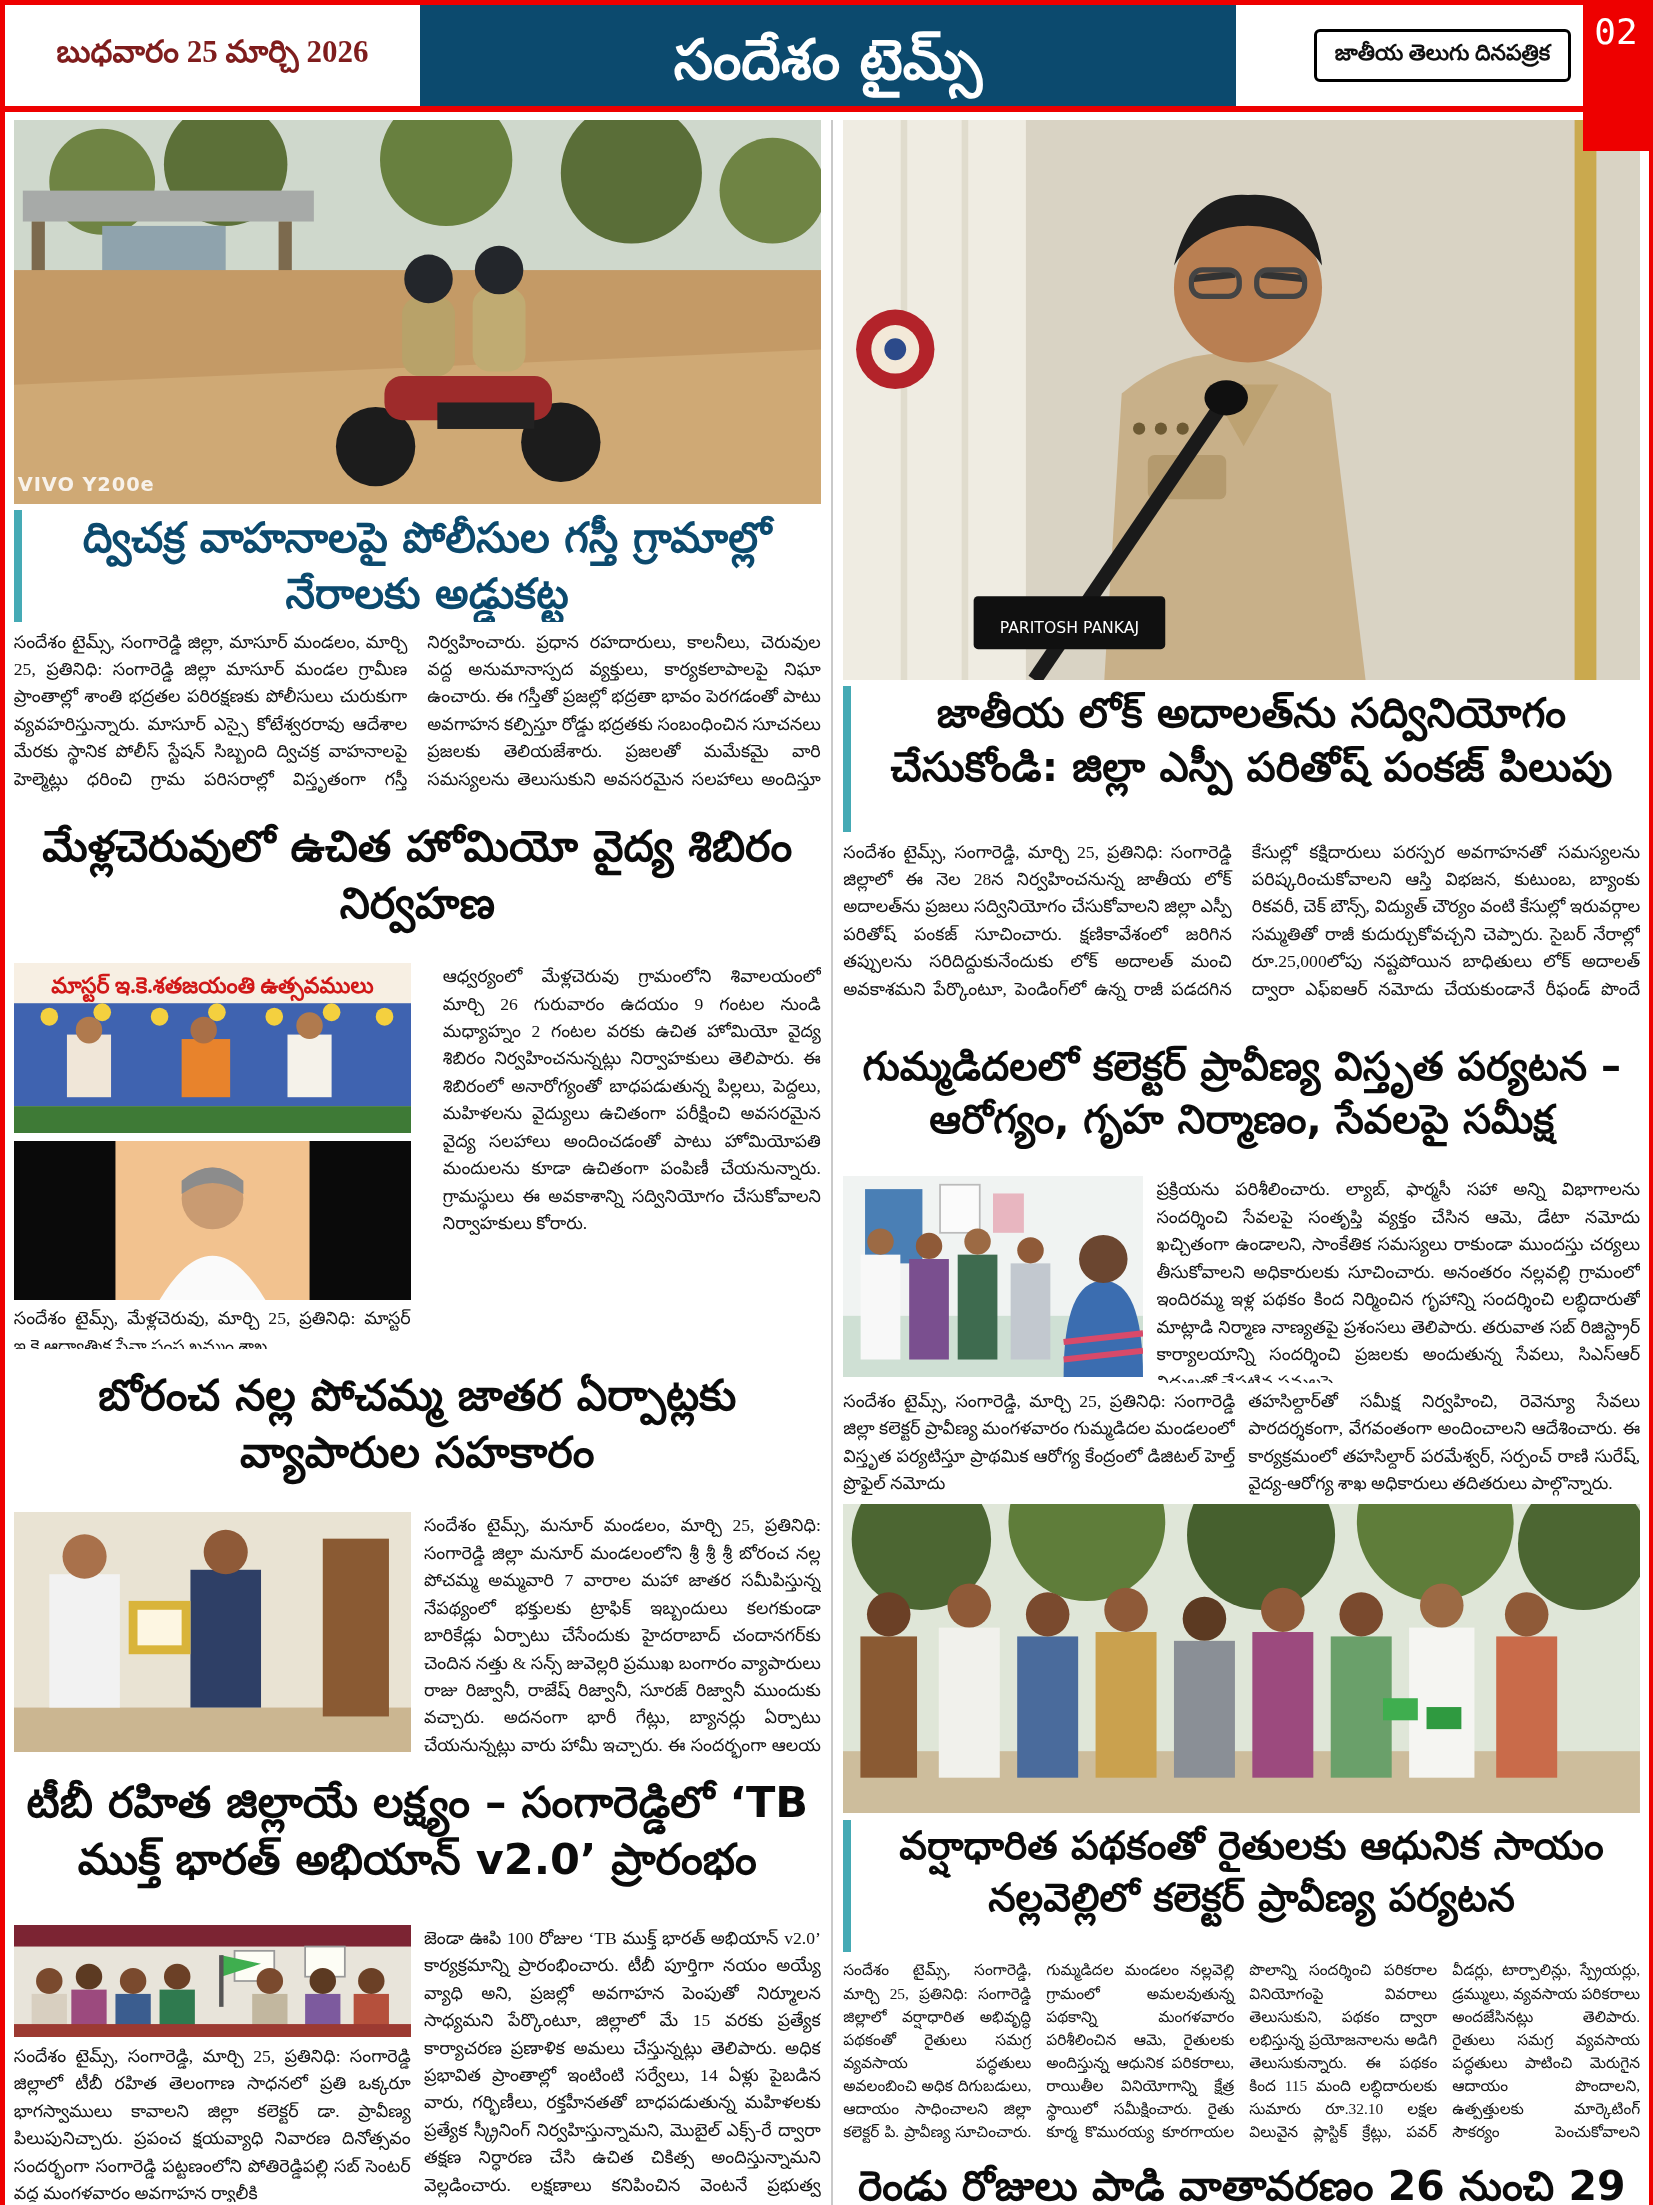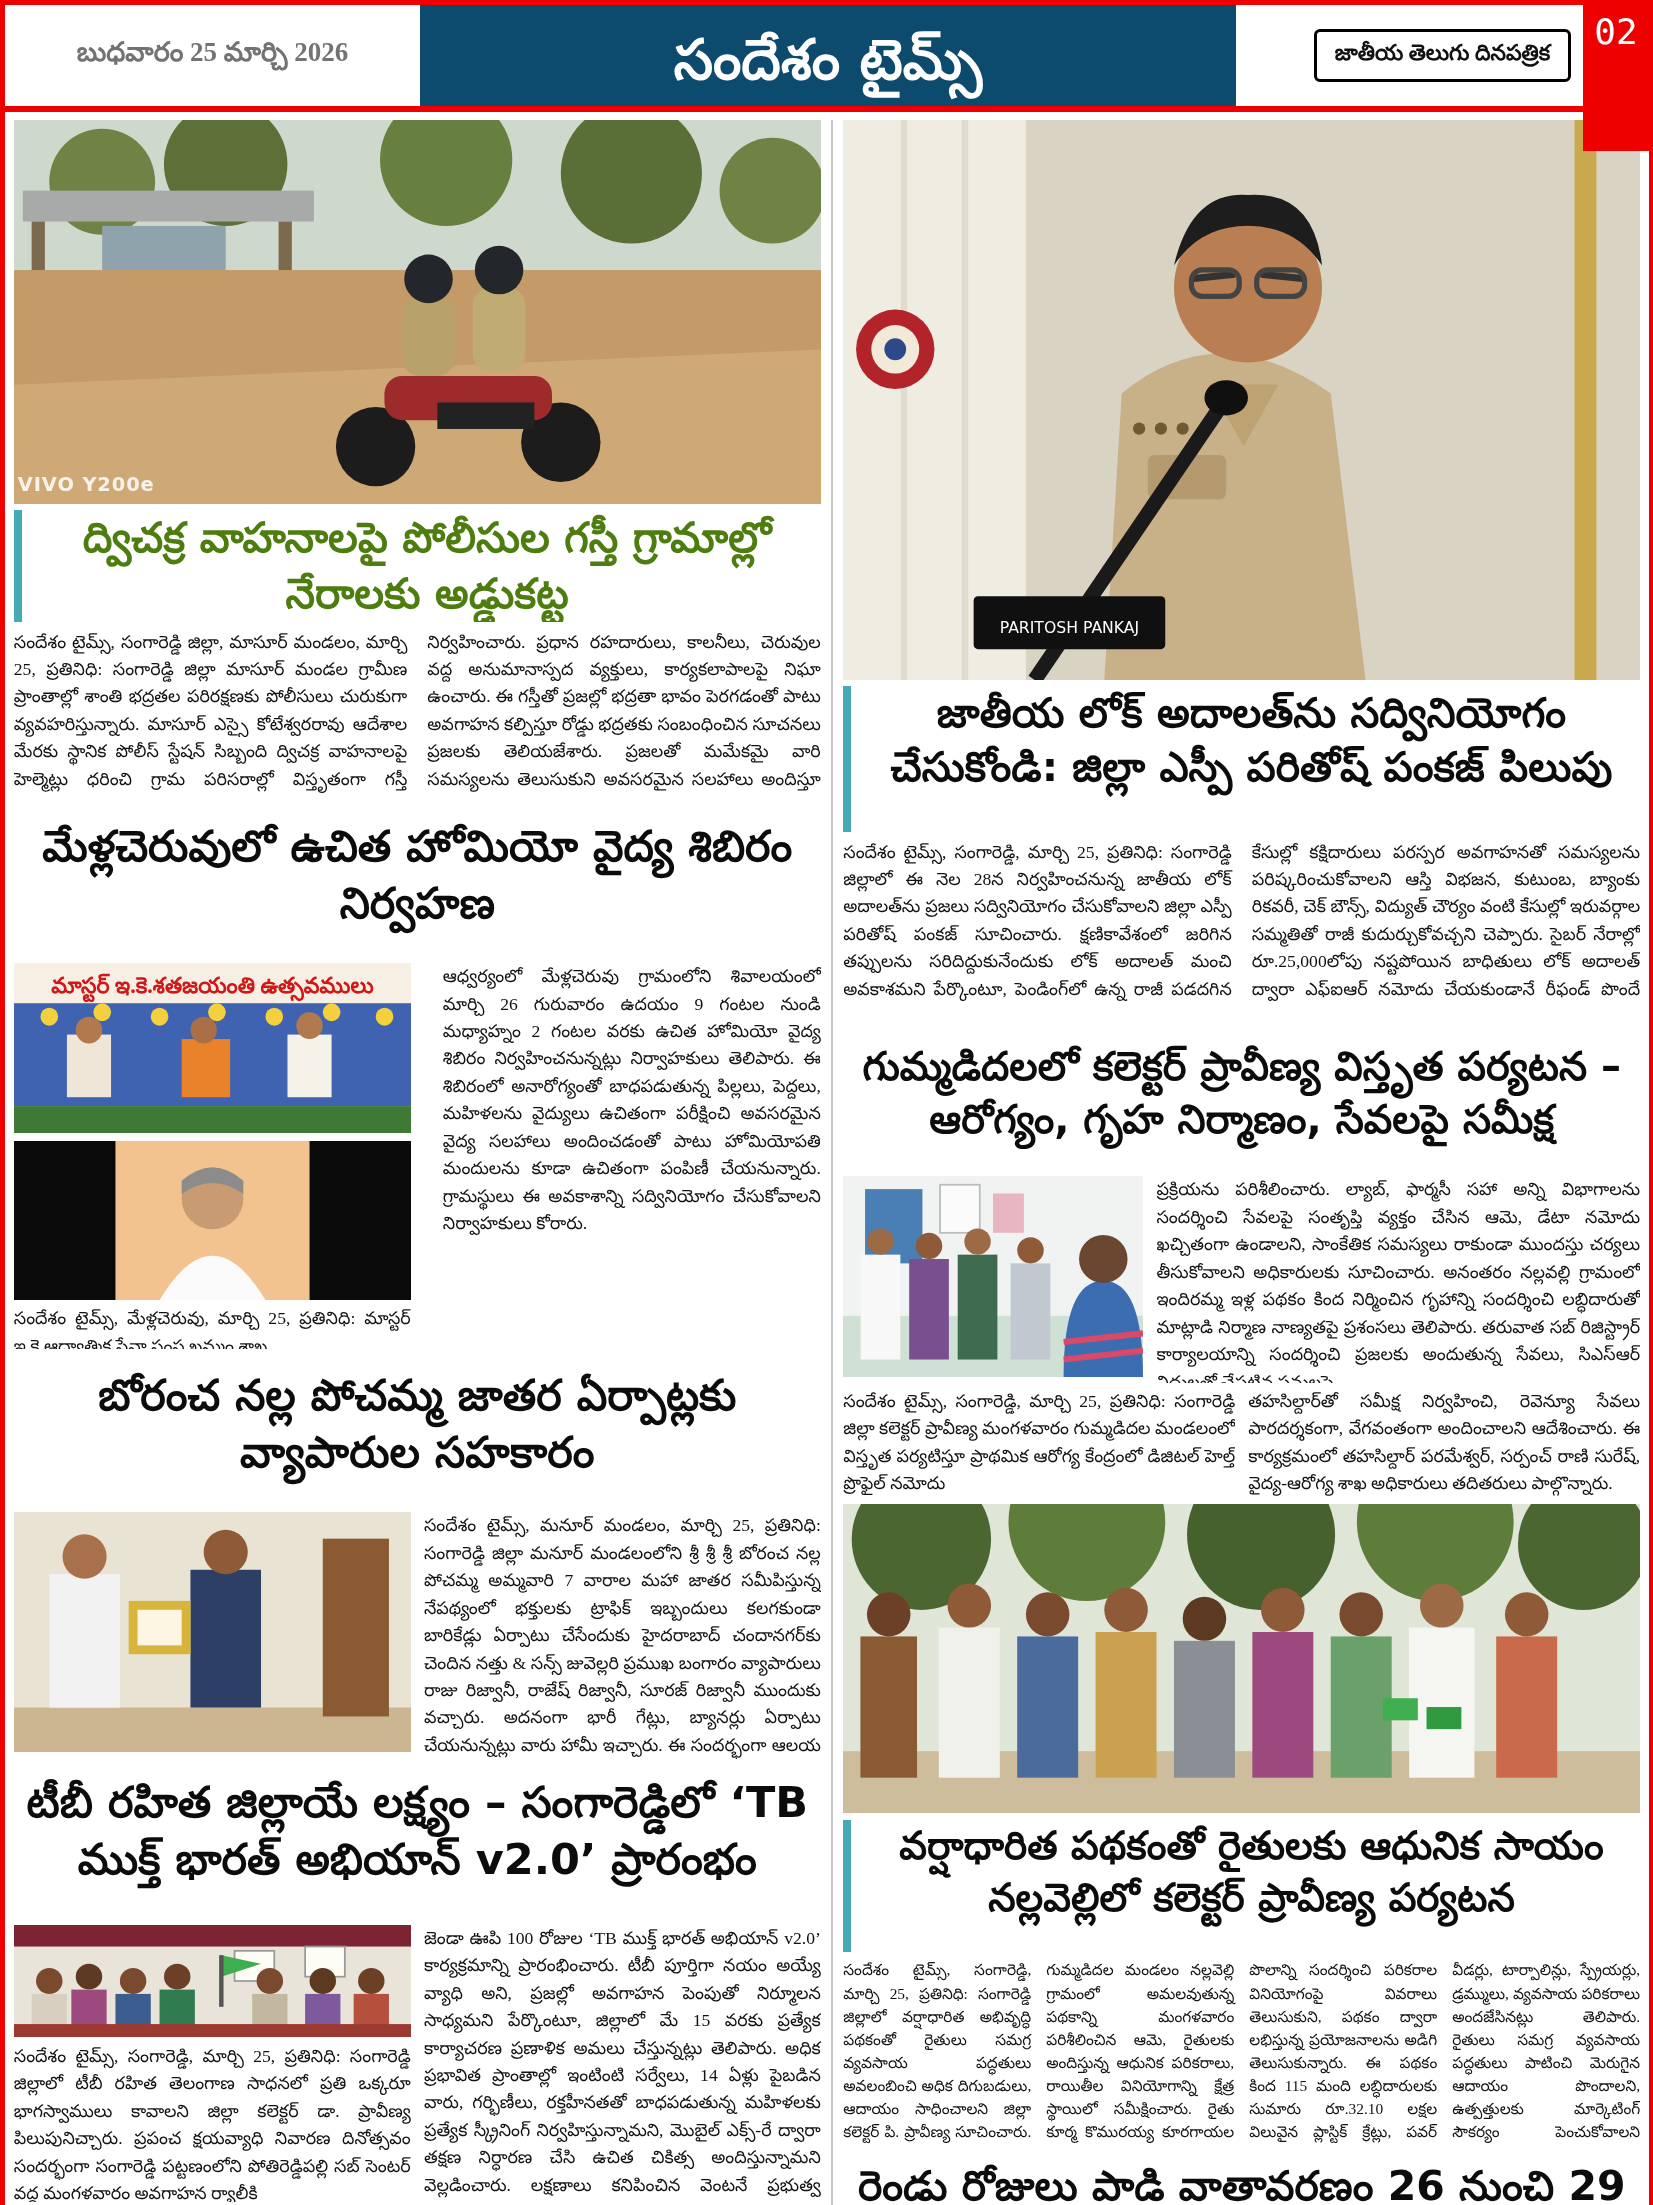--- a/index.html
+++ b/index.html
@@ -2,41 +2,41 @@
 <html style="font-size:7px"><head>
 <meta charset="utf-8">
 <style>
   html,body{margin:0;padding:0;}
   body{width:1654px;height:2547px;background:#ffffff;overflow:hidden;
        font-family:"Liberation Serif",serif;color:#111;}
   .page{position:relative;width:1654px;height:2547px;border:5.3px solid #ee0000;box-sizing:border-box;background:#fff;}
   
   .masthead{display:flex;align-items:stretch;height:101px;}
   .date-box{width:415px;display:flex;align-items:center;justify-content:center;
-            font-weight:bold;font-size:27px;color:#737373;}
+            font-weight:bold;font-size:31px;color:#7f1d1d;}
   .title-box{flex:0 0 816px;background:#0c4a6e;display:flex;align-items:flex-end;justify-content:center;}
   .title-box .t{color:#fff;font-size:56px;font-weight:bold;font-family:"DejaVu Sans",sans-serif;}
   .tag-box{flex:1;display:flex;align-items:center;justify-content:center;}
   .tag-badge{border:3.1px solid #000;border-radius:6px;padding:8px 17.6px;font-weight:bold;font-size:22px;}
   .pagenum-tab{position:absolute;top:0;right:0;width:66px;height:146px;background:#ee0000;
                display:flex;justify-content:center;color:#ffffff;font-size:36px;
                font-family:"DejaVu Sans Mono",monospace;padding-top:6.2px;box-sizing:border-box;z-index:5;}
   .masthead-rule{height:6.2px;background:#ee0000;margin:0 0 8px 0;}
   
   .main{display:flex;padding:0 8.8px;gap:10.6px;}
   .colL{width:807px;flex:0 0 807px;}
   .colR{flex:1;}
   .vdiv{width:1.3px;background:#c9c9c9;}
   
   .body-text{font-size:17.6px;line-height:1.56;text-align:justify;overflow:hidden;}
   .cols2{column-count:2;column-gap:20px;}
   .cols4{column-count:4;column-gap:15px;font-size:15.4px;line-height:1.5;}
   .headline{font-weight:bold;text-align:center;line-height:1.32;overflow:hidden;
             font-family:"DejaVu Sans",sans-serif;}
-  .h-blue{color:#4d7c0f;font-size:42px;}
+  .h-blue{color:#0c4a6e;font-size:42px;}
   .h-black{color:#0c0c0c;font-size:43px;}
   .h-wrap{display:flex;align-items:stretch;margin:6.2px 0;}
   .tealbar{width:8px;background:#45aab5;margin-right:11.5px;flex:0 0 8px;}
   .h-wrap .headline{flex:1;}
   .row{display:flex;gap:13.2px;margin:4.4px 0;}
   .subL{flex:0 0 397px;width:397px;}
   .subL-sm{flex:0 0 300px;width:300px;}
   .grow{flex:1;min-width:0;}
   
   .photo{position:relative;overflow:hidden;background:#d8d8d8;}

